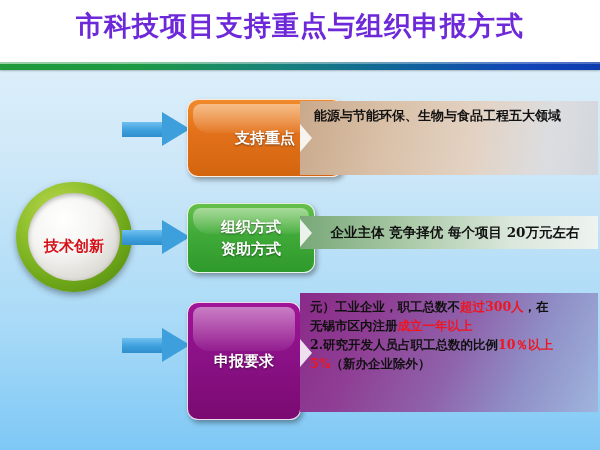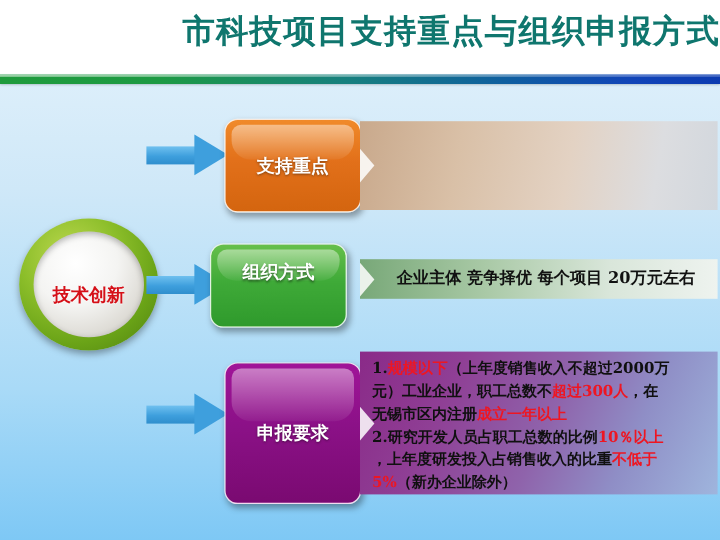--- a/index.html
+++ b/index.html
@@ -25,26 +25,26 @@
     position: absolute;
     left: 0; top: 0;
     width: 600px;
     height: 62px;
     background: #ffffff;
   }
   .title-text {
     position: absolute;
     left: 0; top: 8px;
     width: 600px;
-    text-align: right;
+    text-align: center;
     font-family: "DejaVu Serif", "Liberation Serif", serif;
     font-weight: bold;
     font-size: 27px;
     letter-spacing: 1px;
-    color: #0f766e;
+    color: #6d28d9;
     white-space: nowrap;
   }
   .title-rule {
     position: absolute;
     left: 0; top: 62px;
     width: 600px;
     height: 8px;
     background: linear-gradient(90deg, #1f9b3c 0%, #1d9a43 22%, #17807e 48%, #0f5f9f 70%, #1144b8 88%, #0c3bb0 100%);
     box-shadow: 0 1px 2px rgba(0,0,0,0.25);
   }
@@ -199,62 +199,58 @@
   </div>
   <div class="arrow" style="left:122px; top:220px;">
     <div class="shaft"></div>
     <div class="head"></div>
   </div>
   <div class="arrow" style="left:122px; top:328px;">
     <div class="shaft"></div>
     <div class="head"></div>
   </div>
 
-  <div class="box box-orange" style="left:187px; top:99px; height:76px;">
+  <div class="box box-orange" style="left:187px; top:99px; height:76px;padding-left:42px;">
     <div class="gloss"></div>
     <div class="box-label" style="top:28px;">支持重点</div>
   </div>
   <div class="band band-a" style="left:300px; top:101px; width:298px; height:74px;">
     <div class="nub"></div>
     <div class="band-text" style="left:14px; top:4px; right:4px;">
-    </div>
-  </div>
-
-  <div class="box box-green" style="left:175px; top:203px; height:68px;">
+      <div>能源与节能环保、生物与食品工程五大领域</div>
+    </div>
+  </div>
+
+  <div class="box box-green" style="left:187px; top:203px; height:68px;padding-left:14px;">
     <div class="gloss"></div>
     <div class="box-label" style="top:13px;">组织方式</div>
+    <div class="box-label" style="top:35px;">资助方式</div>
   </div>
   <div class="band band-b" style="left:300px; top:216px; width:298px; height:33px;">
     <div class="nub"></div>
     <div class="band-text" style="left:16px; top:6px; right:4px;">
       <div>企业主体 竞争择优 每个项目 20万元左右</div>
     </div>
   </div>
 
   <div class="box box-purple" style="left:187px; top:292px; height:116px;">
     <div class="gloss"></div>
     <div class="box-label" style="top:48px;">申报要求</div>
   </div>
   <div class="band band-c" style="left:300px; top:293px; width:298px; height:119px;">
     <div class="nub"></div>
     <div class="band-text" style="left:10px; top:4px; right:2px;">
       <div>
-        <span>1.</span><span class="hl">规模以下</span><span>（上年度销售收入不超过2000万</span>
-      </div>
-      <div>
         <span>元）工业企业，职工总数不</span><span class="hl">超过300人</span><span>，在</span>
       </div>
       <div>
         <span>无锡市区内注册</span><span class="hl">成立一年以上</span>
       </div>
       <div>
         <span>2.研究开发人员占职工总数的比例</span><span class="hl">10％以上</span>
       </div>
       <div>
-        <span>，上年度研发投入占销售收入的比重</span><span class="hl">不低于</span>
-      </div>
-      <div>
         <span class="hl">5%</span><span>（新办企业除外）</span>
       </div>
     </div>
   </div>
 
 </div>
 
 </body></html>

